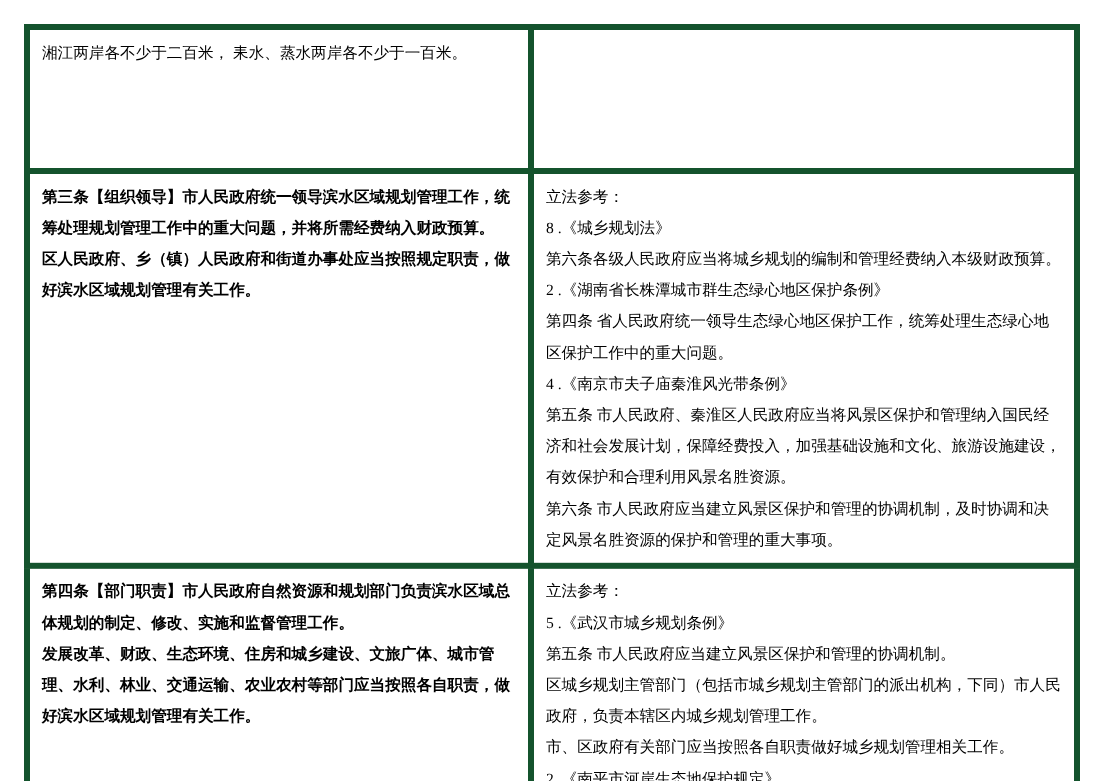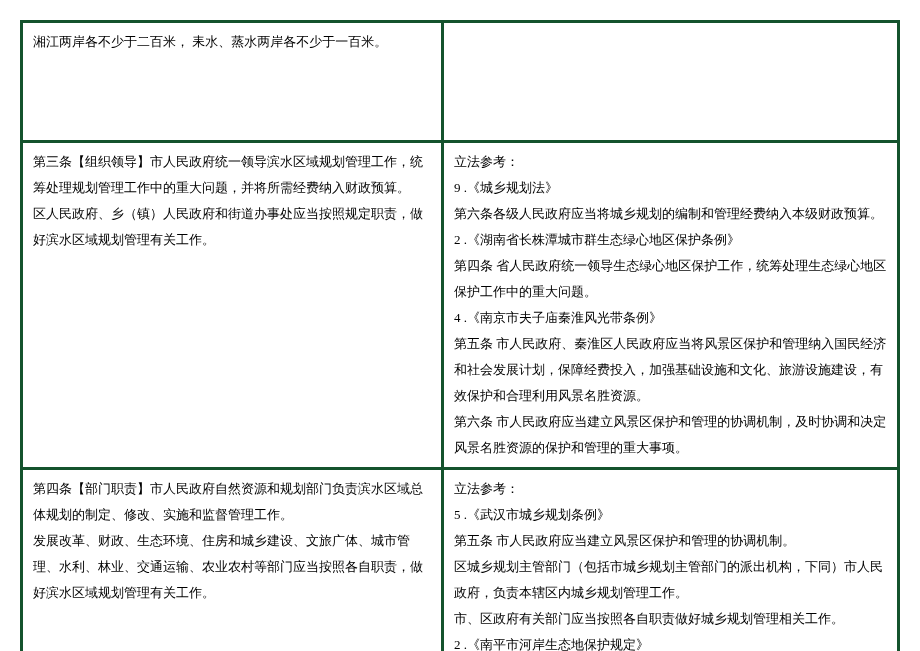--- a/index.html
+++ b/index.html
@@ -10,29 +10,29 @@
       color: #000;
       padding: 20px;
       width: 920px;
     }
     table {
       border-collapse: collapse;
       width: 100%;
       table-layout: fixed;
     }
     td {
-      border: 3px solid #14532d;
+      border: 5px solid #14532d;
       padding: 6px 10px;
       vertical-align: top;
       line-height: 2.0;
     }
     .col-left { width: 48%; }
     .col-right { width: 52%; }
     .tall-row td { height: 120px; }
-    .no-indent { text-indent: 0; }
+    .no-indent { text-indent: 0; font-weight: bold; }
   </style>
 </head>
 <body>
 
 <table>
   <colgroup>
     <col class="col-left">
     <col class="col-right">
   </colgroup>
   <tbody>
@@ -42,21 +42,21 @@
       </td>
       <td></td>
     </tr>
     <tr>
       <td>
         <div class="no-indent">        第三条【组织领导】市人民政府统一领导滨水区域规划管理工作，统筹处理规划管理工作中的重大问题，并将所需经费纳入财政预算。</div>
         <div class="no-indent">        区人民政府、乡（镇）人民政府和街道办事处应当按照规定职责，做好滨水区域规划管理有关工作。</div>
       </td>
       <td>
         <div>立法参考：</div>
-        <div>9            .《城乡规划法》</div>
+        <div>8            .《城乡规划法》</div>
         <div>第六条各级人民政府应当将城乡规划的编制和管理经费纳入本级财政预算。</div>
         <div>2 .《湖南省长株潭城市群生态绿心地区保护条例》</div>
         <div>第四条 省人民政府统一领导生态绿心地区保护工作，统筹处理生态绿心地区保护工作中的重大问题。</div>
         <div>4            .《南京市夫子庙秦淮风光带条例》</div>
         <div>第五条 市人民政府、秦淮区人民政府应当将风景区保护和管理纳入国民经济和社会发展计划，保障经费投入，加强基础设施和文化、旅游设施建设，有效保护和合理利用风景名胜资源。</div>
         <div>第六条 市人民政府应当建立风景区保护和管理的协调机制，及时协调和决定风景名胜资源的保护和管理的重大事项。</div>
       </td>
     </tr>
     <tr>
       <td>

